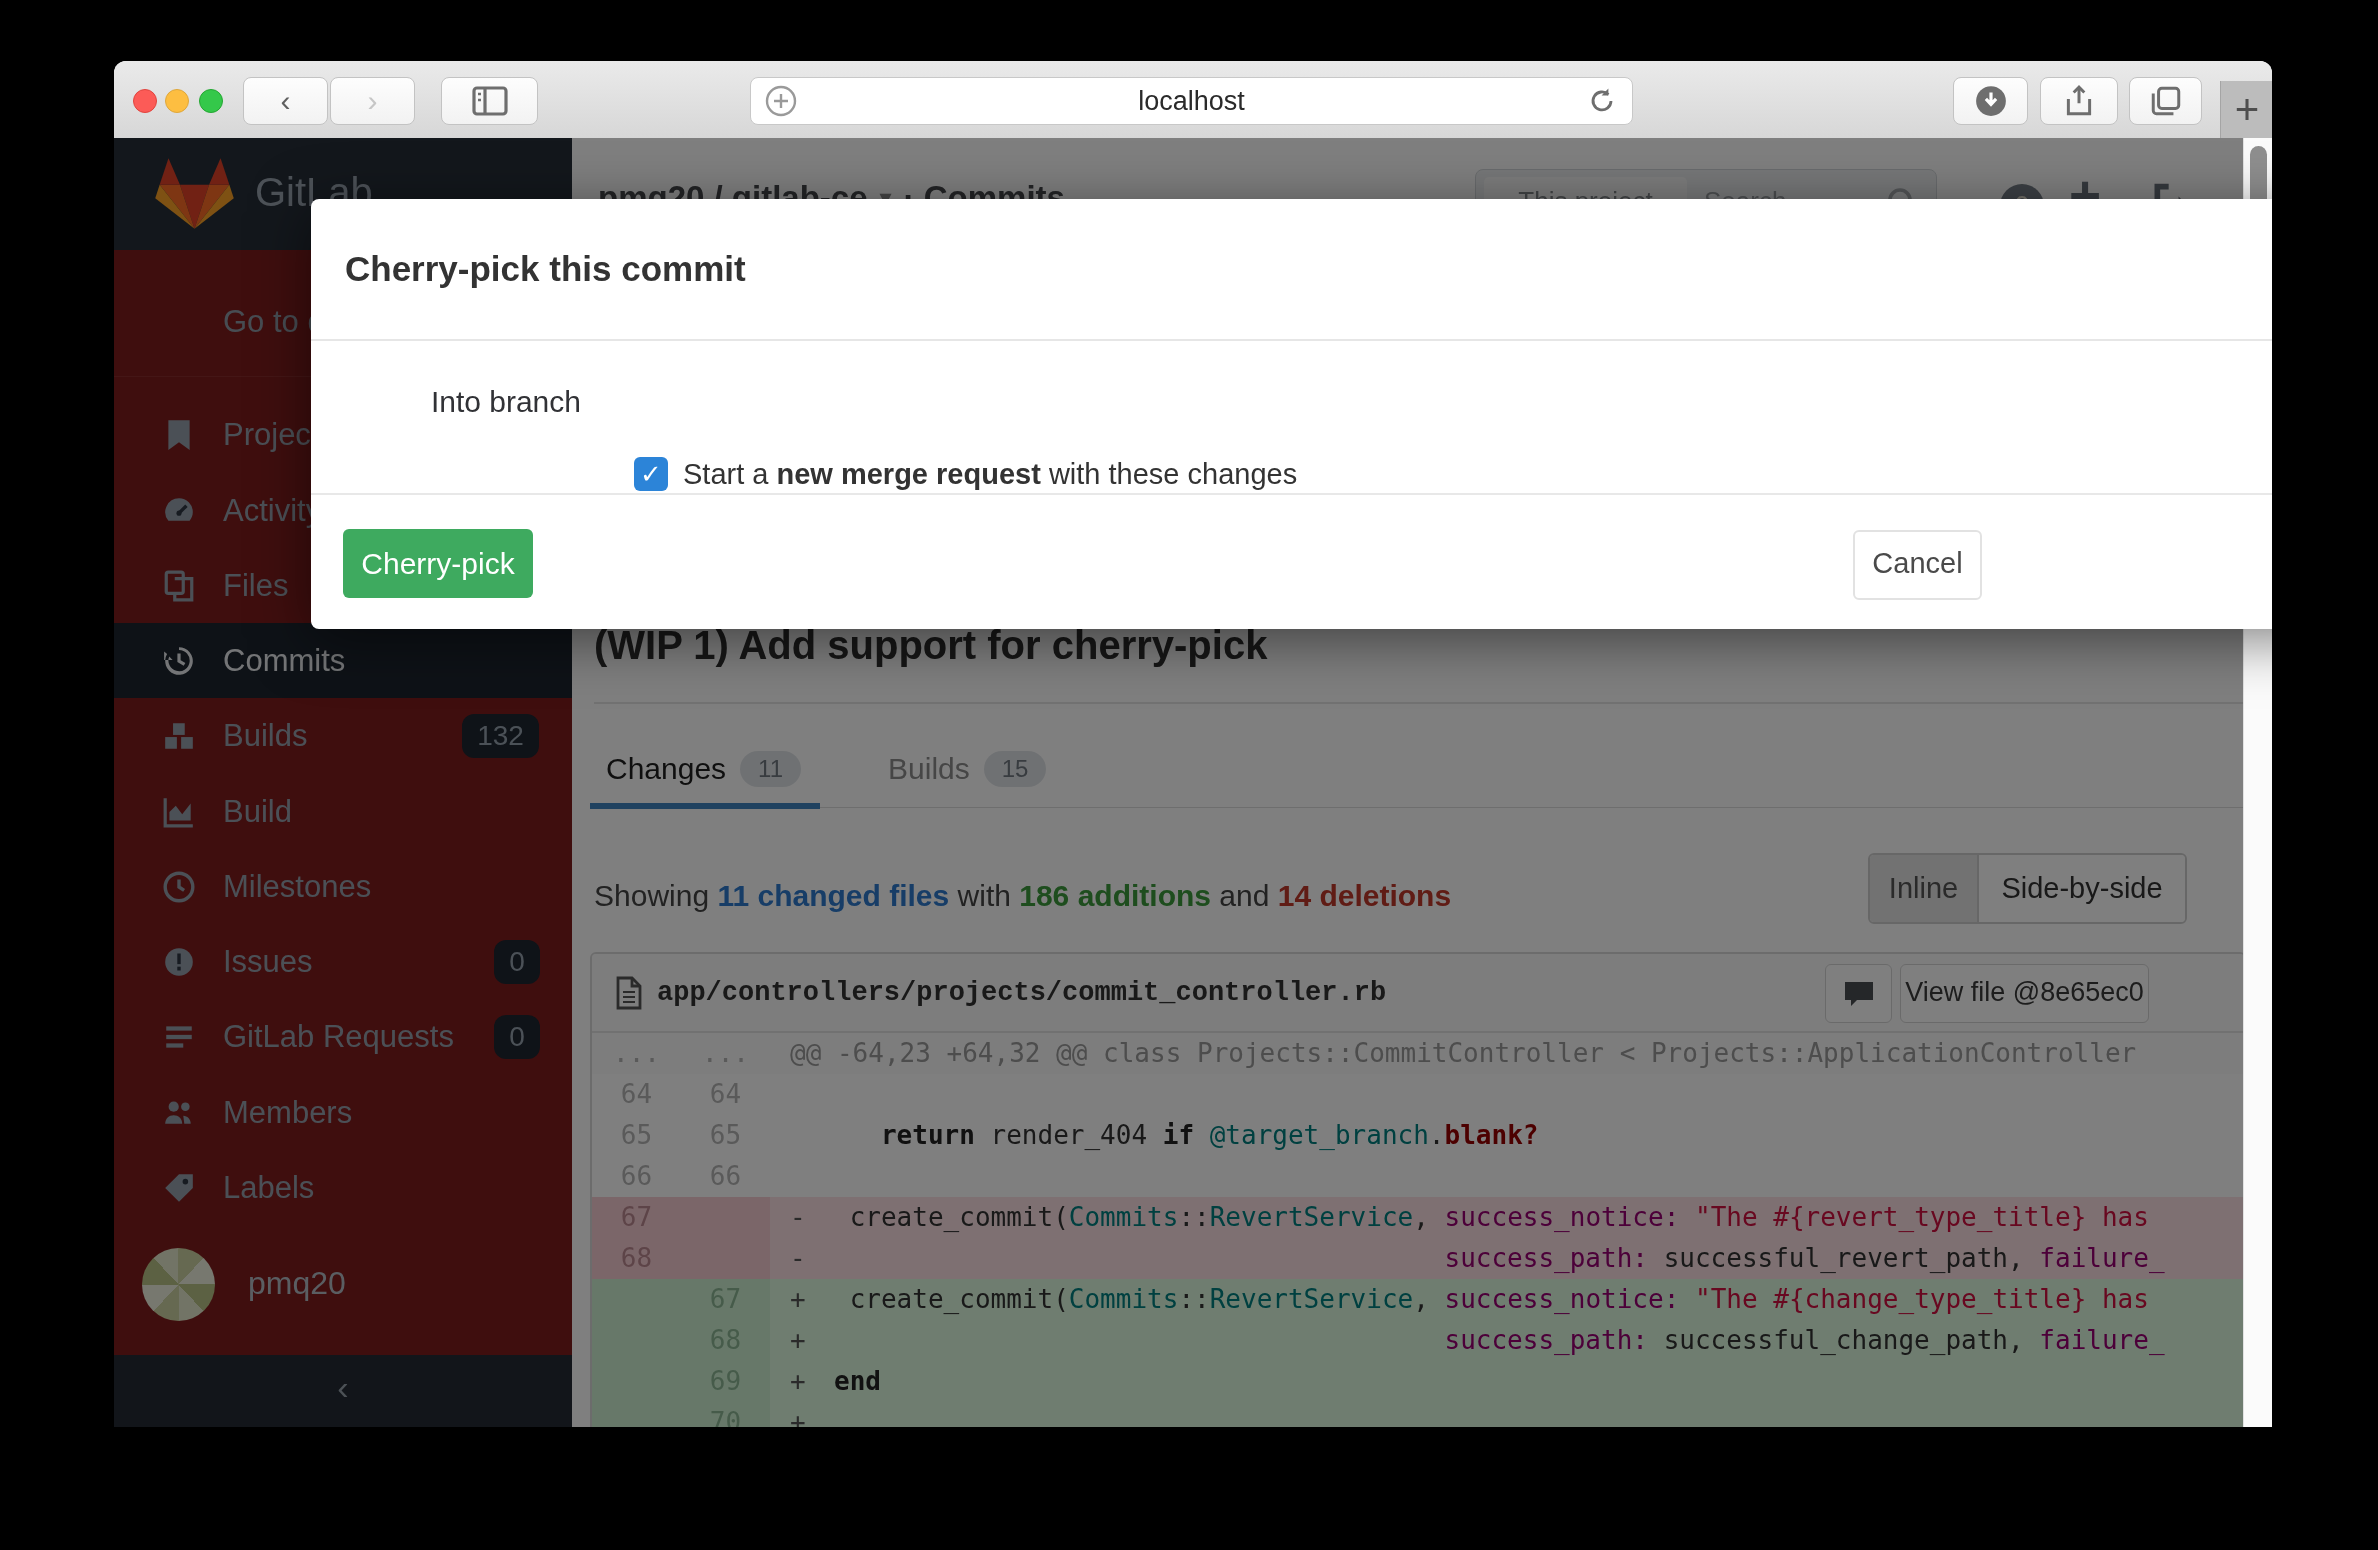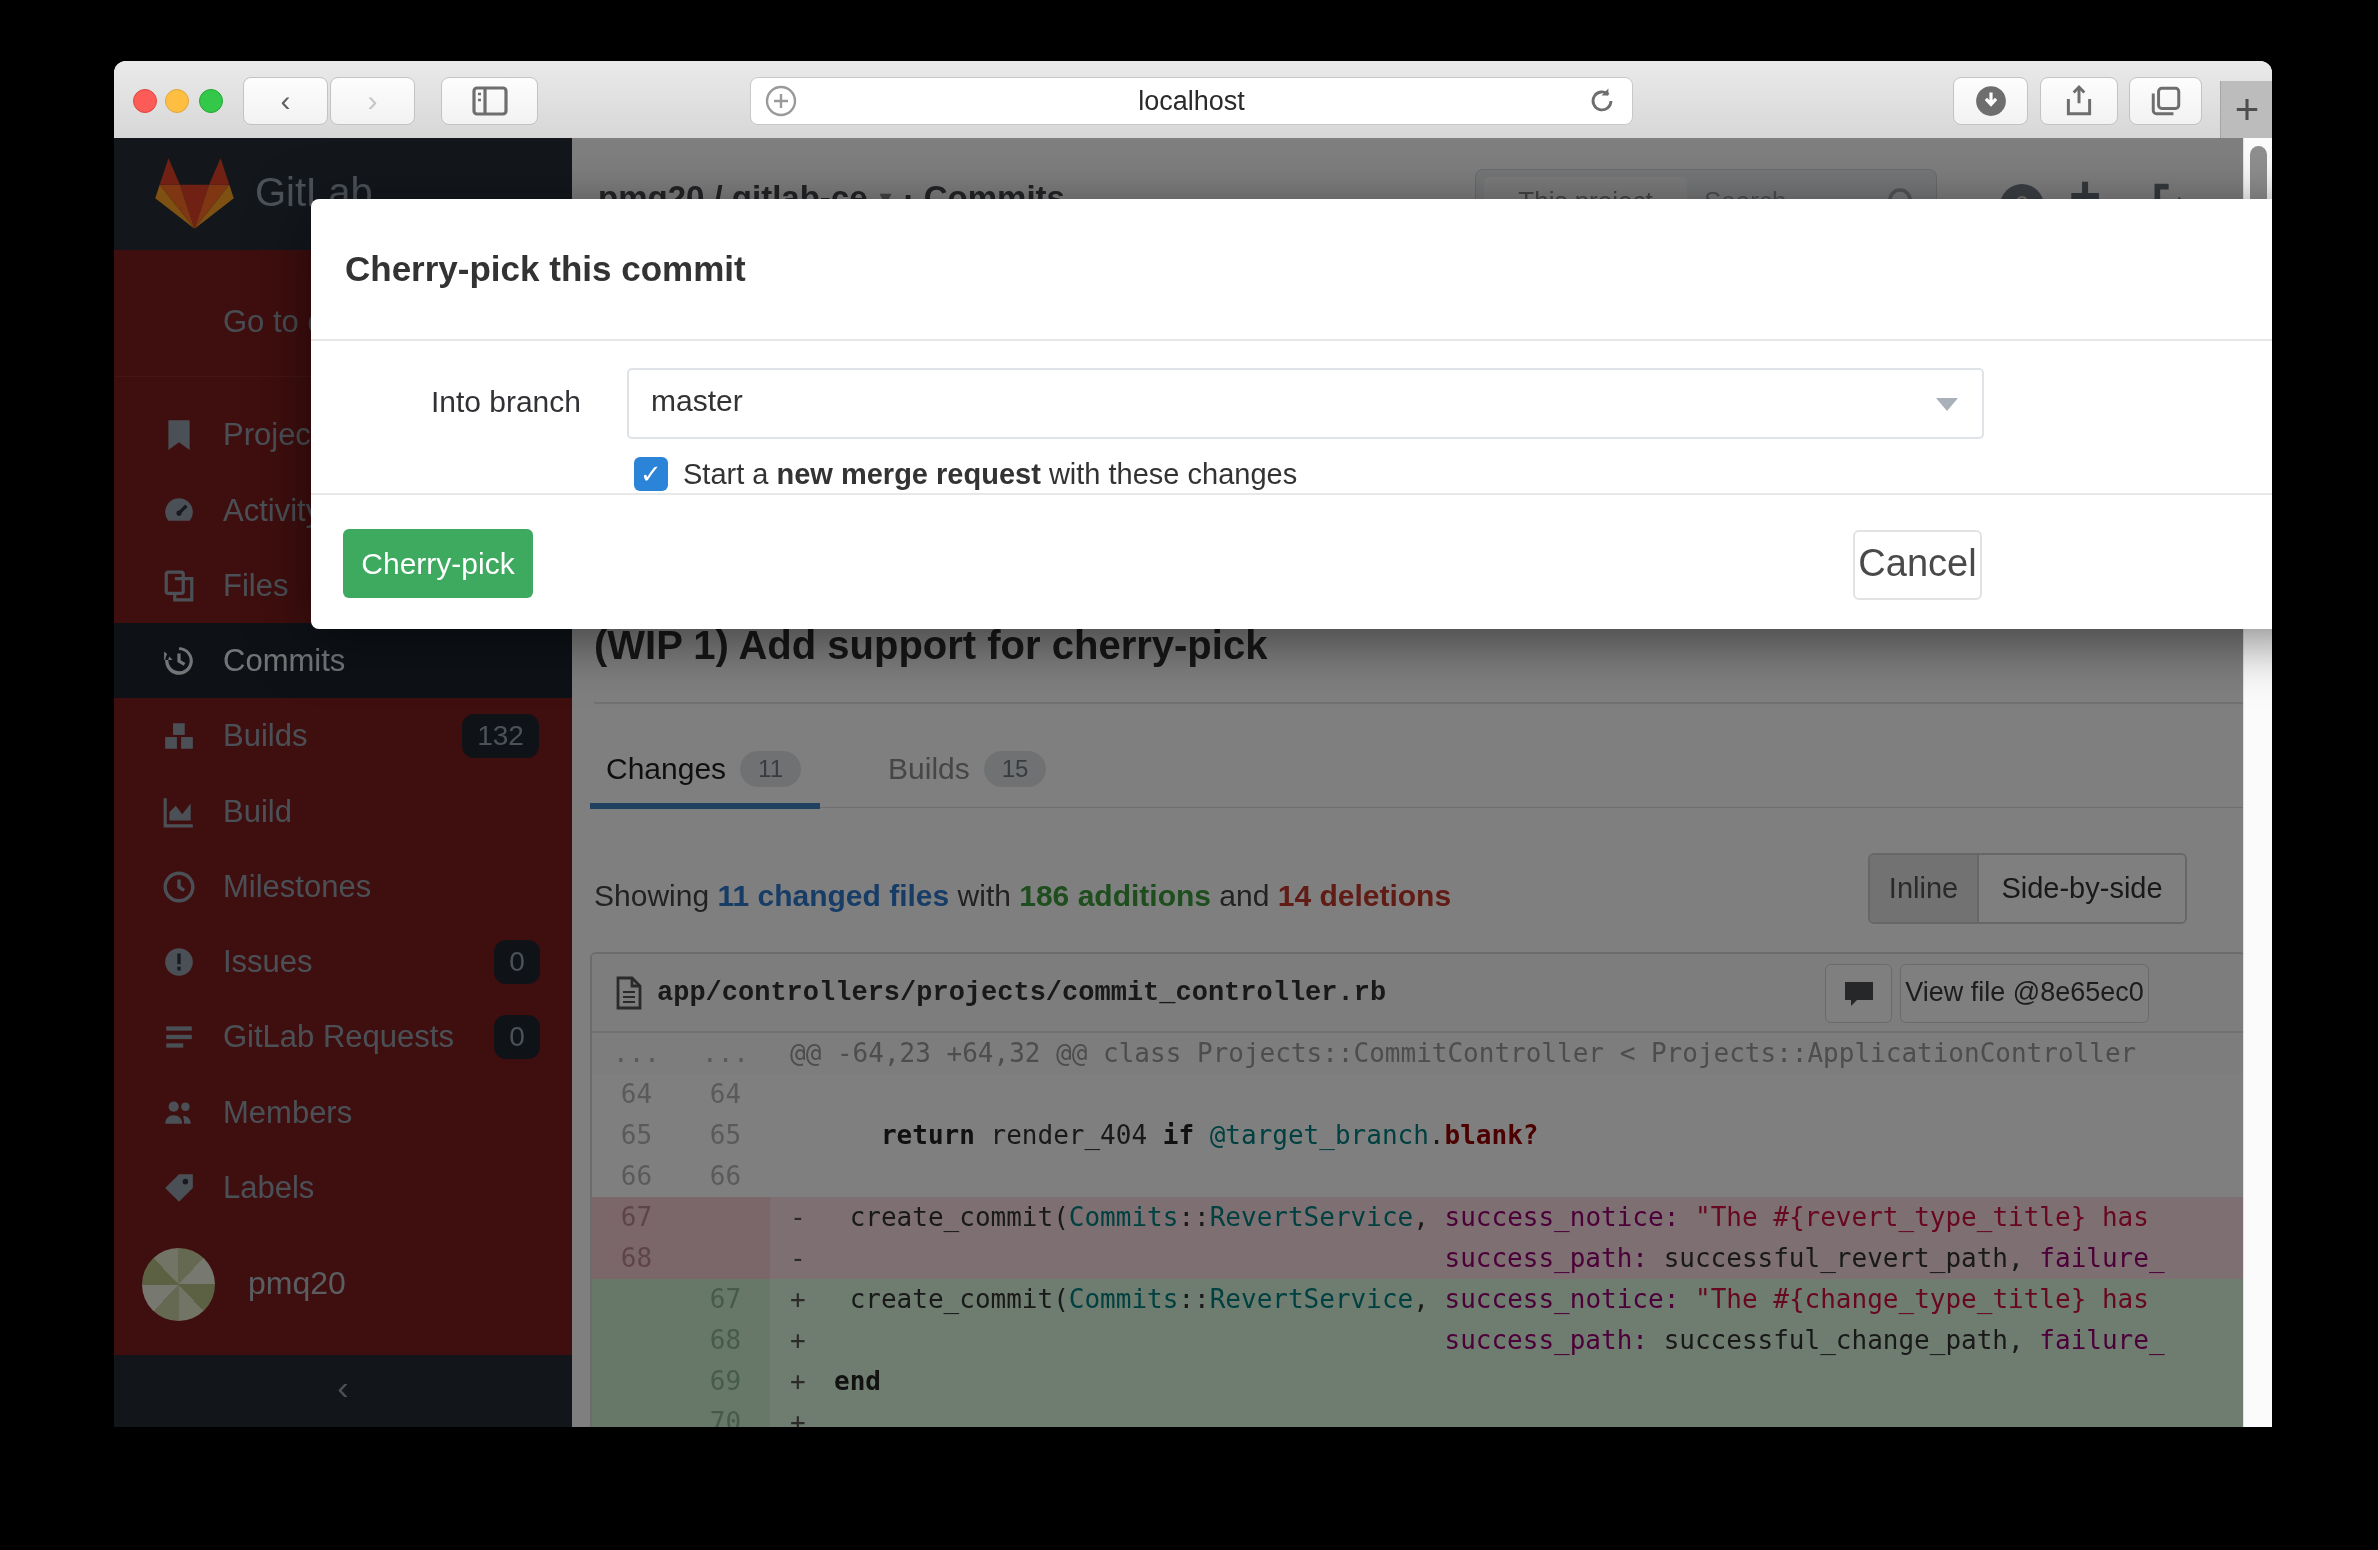--- a/index.html
+++ b/index.html
@@ -122,21 +122,21 @@
   .m-select-caret{position:absolute;right:24px;top:28px;width:0;height:0;border-left:11px solid transparent;
             border-right:11px solid transparent;border-top:13px solid #a9b0b7;}
   .m-check{position:absolute;left:323px;top:258px;width:34px;height:34px;background:#2c84d8;border-radius:6px;
             color:#fff;font-size:26px;text-align:center;line-height:34px;}
   .m-checklabel{position:absolute;left:372px;top:259px;font-size:29px;color:#333;}
   .m-foot{position:absolute;left:0;top:294px;width:100%;height:134px;border-top:2px solid #e8e8e8;background:#fff;
           border-radius:0 0 8px 8px;}
   .m-submit{position:absolute;left:32px;top:34px;width:190px;height:69px;background:#3eaa5f;border-radius:6px;
           color:#fff;font-size:30px;text-align:center;line-height:69px;}
   .m-cancel{position:absolute;left:1542px;top:35px;width:125px;height:66px;background:#fff;border:2px solid #e2e2e2;
-          border-radius:6px;color:#4a4a4a;font-size:38px;text-align:center;line-height:62px;}
+          border-radius:6px;color:#4a4a4a;font-size:29px;text-align:center;line-height:62px;}
   svg{display:block;}
 </style>
 </head>
 <body>
 
 <div class="screen">
   <div class="window">
 
     <div class="toolbar">
       <div class="tl red"></div>
@@ -483,24 +483,20 @@
     <div class="scrollbar">
       <div class="sthumb"></div>
     </div>
 
     <div class="modal">
       <div class="m-head">
         <div class="m-title">Cherry-pick this commit</div>
         <div class="m-close">×</div>
       </div>
       <div class="m-label">Into branch</div>
-      <div class="m-select">
-        <div class="m-select-val">master</div>
-        <div class="m-select-caret"></div>
-      </div>
       <div class="m-check">✓</div>
       <div class="m-checklabel">
         <span>Start a </span><b>new merge request</b><span> with these changes</span>
       </div>
       <div class="m-foot">
         <div class="m-submit">Cherry-pick</div>
         <div class="m-cancel">Cancel</div>
       </div>
     </div>
 

